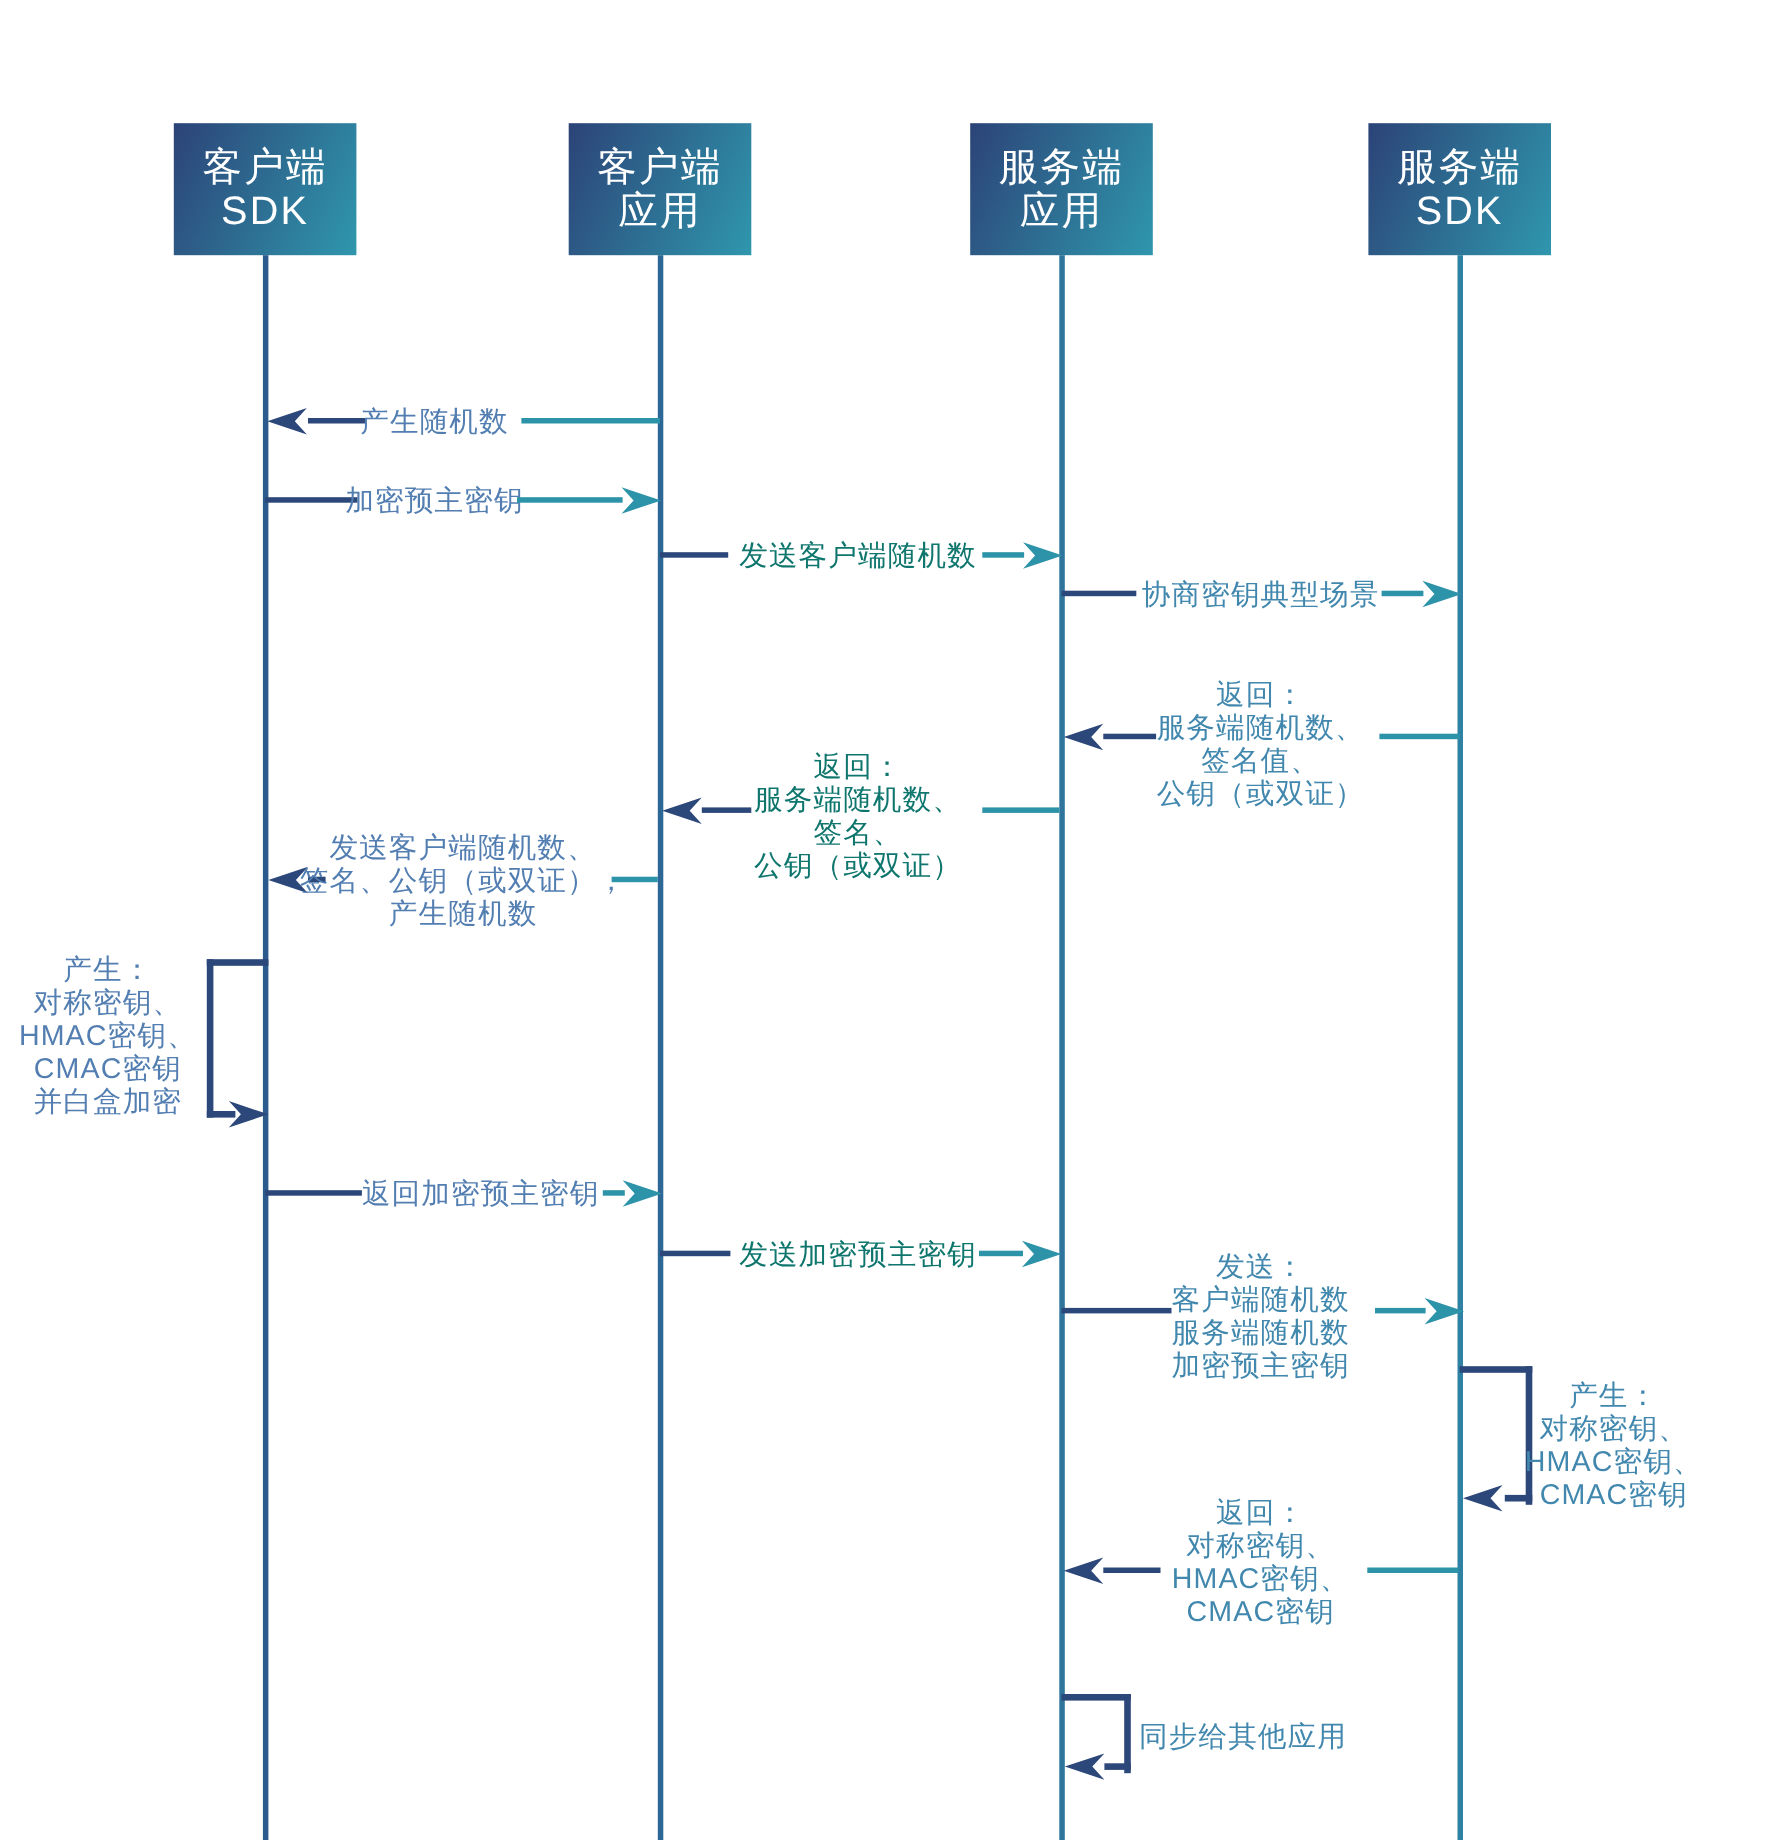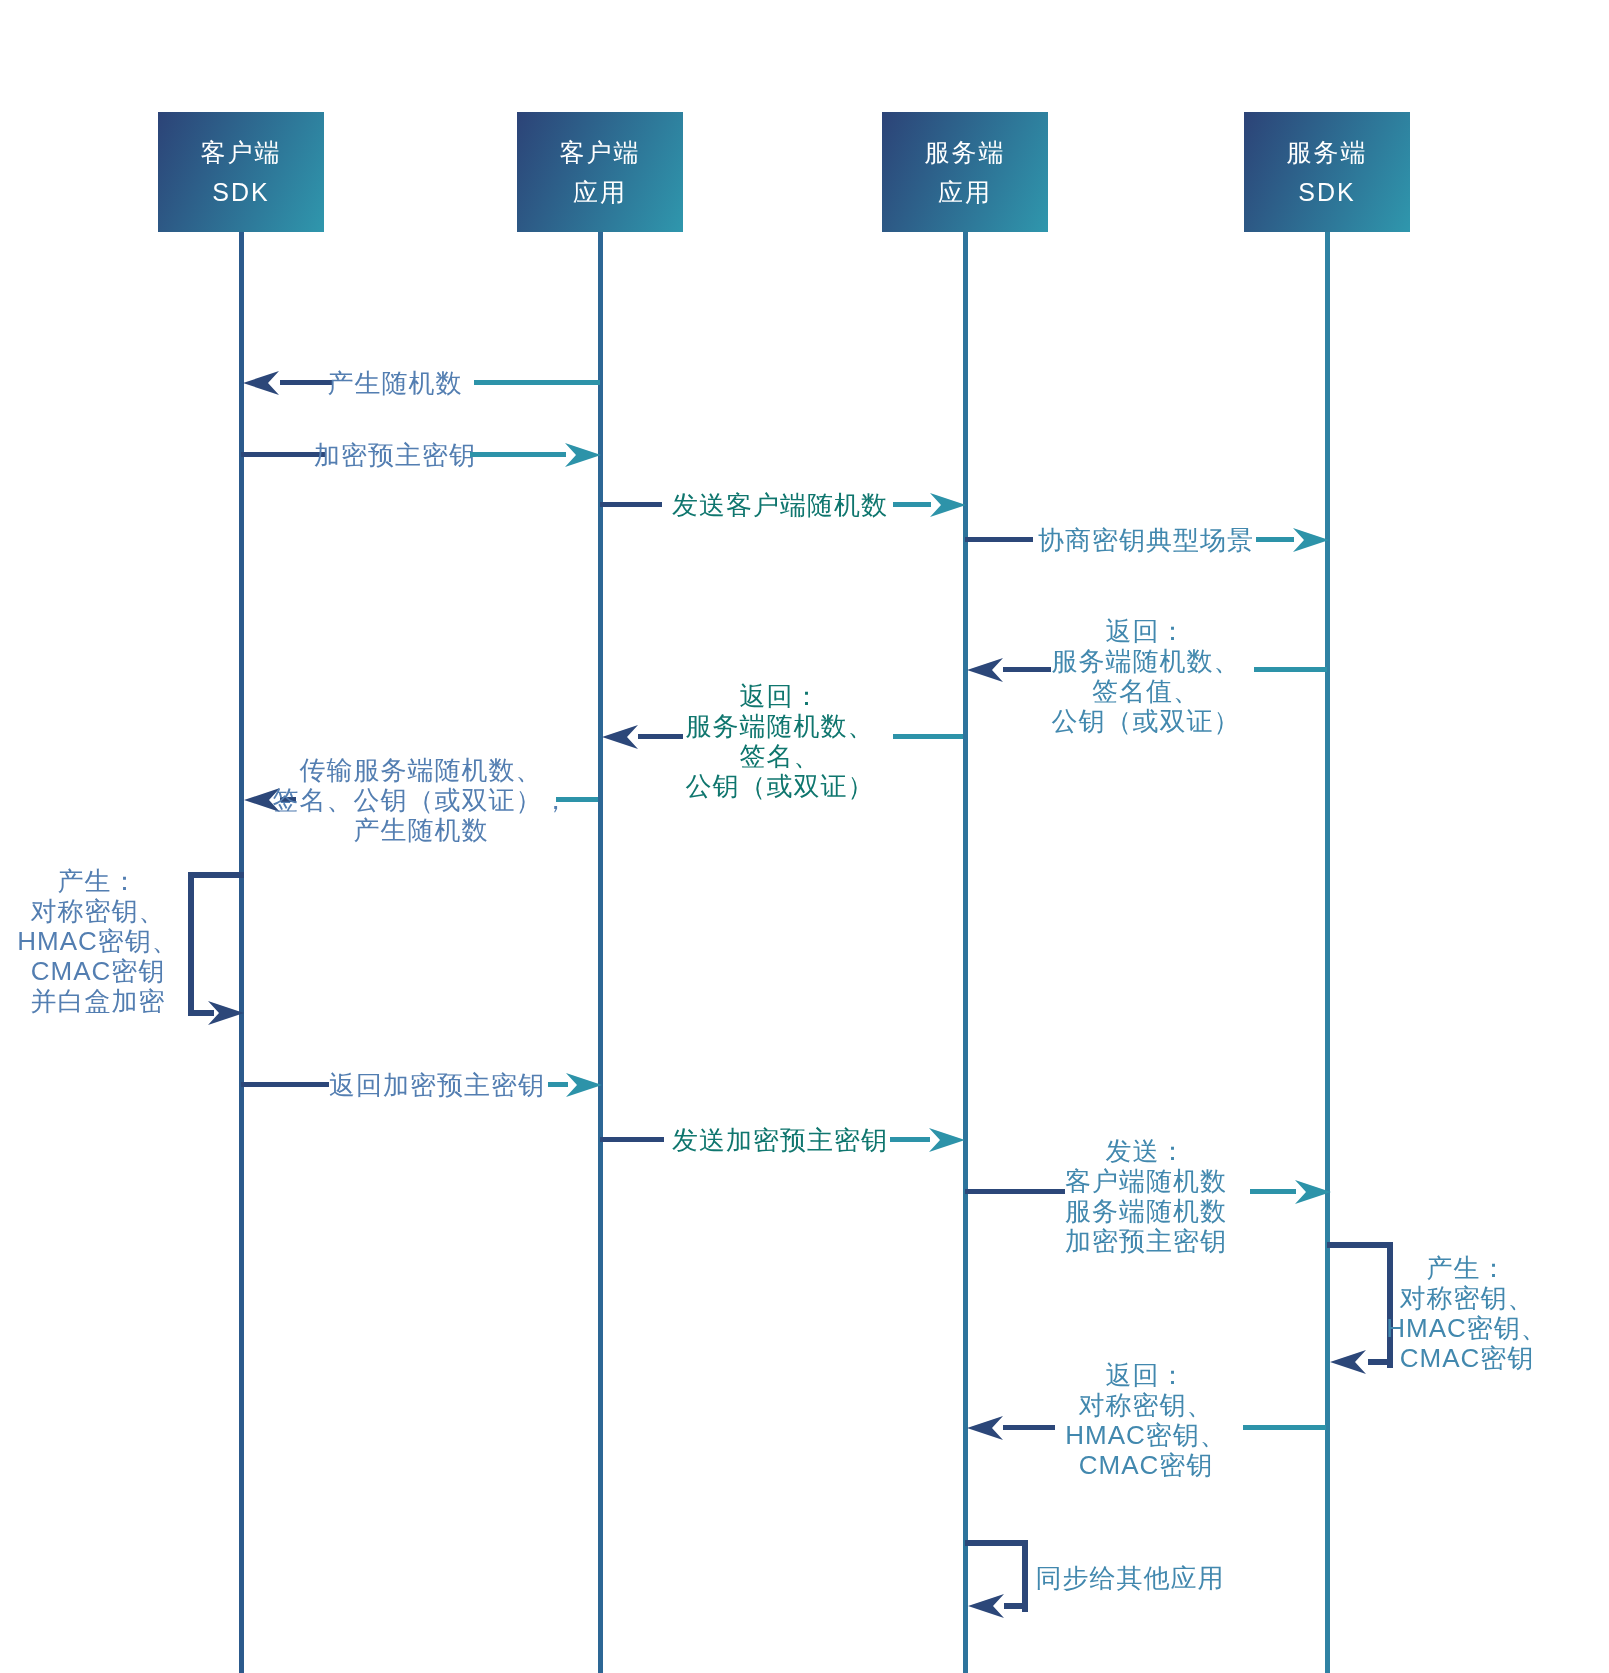--- a/index.html
+++ b/index.html
@@ -9,21 +9,21 @@
   .titlebar{
     position:absolute;left:148px;top:22px;width:1263px;height:57px;
     background:linear-gradient(90deg,#394a7d,#2c9ab1);
     color:#ffffff;display:flex;align-items:center;justify-content:center;
     font-size:30px;letter-spacing:3px;font-weight:600;
   }
   .actor{
     position:absolute;top:112px;width:166px;height:120px;
     background:linear-gradient(115deg,#2c4377,#2f97ad);
     color:#ffffff;display:flex;flex-direction:column;align-items:center;justify-content:center;
-    font-size:25px;line-height:40px;letter-spacing:2px;font-weight:500;
+    font-size:36px;line-height:40px;letter-spacing:2px;font-weight:500;
   }
   .lifeline{position:absolute;top:232px;width:5px;height:1441px;}
   .ll1{background:#2c5a8c}.ll2{background:#2d6795}.ll3{background:#2e749c}.ll4{background:#2f82a3}
 
   .seg{position:absolute;height:5px;}
   .navy{background:#2c4779}
   .teal{background:#2d93a9}
   .vseg{position:absolute;width:6px;background:#2c4779}
   .hseg{position:absolute;height:6px;background:#2c4779}
   .ah{position:absolute}
@@ -135,21 +135,21 @@
     </div>
     <div class="seg teal" style="left:893px;top:734px;width:70px"></div>
   </div>
 
   <div>
     <svg class="ah" style="left:244px;top:787px" width="36" height="26" viewBox="0 0 36 26">
         <path d="M0,13 L36,1 L25,13 L36,25 Z" fill="#2c4779"></path>
       </svg>
     <div class="seg navy" style="left:280px;top:797px;width:16px"></div>
     <div class="label lab-l" style="left:421px;top:800px">
-      <div>传输服务端随机数、</div>
+      <div>发送客户端随机数、</div>
       <div>签名、公钥（或双证），</div>
       <div>产生随机数</div>
     </div>
     <div class="seg teal" style="left:556px;top:797px;width:42px"></div>
   </div>
 
   <div>
     <div class="hseg" style="left:188px;top:872px;width:56px"></div>
     <div class="vseg" style="left:188px;top:872px;height:144px"></div>
     <div class="hseg" style="left:188px;top:1010px;width:26px"></div>

